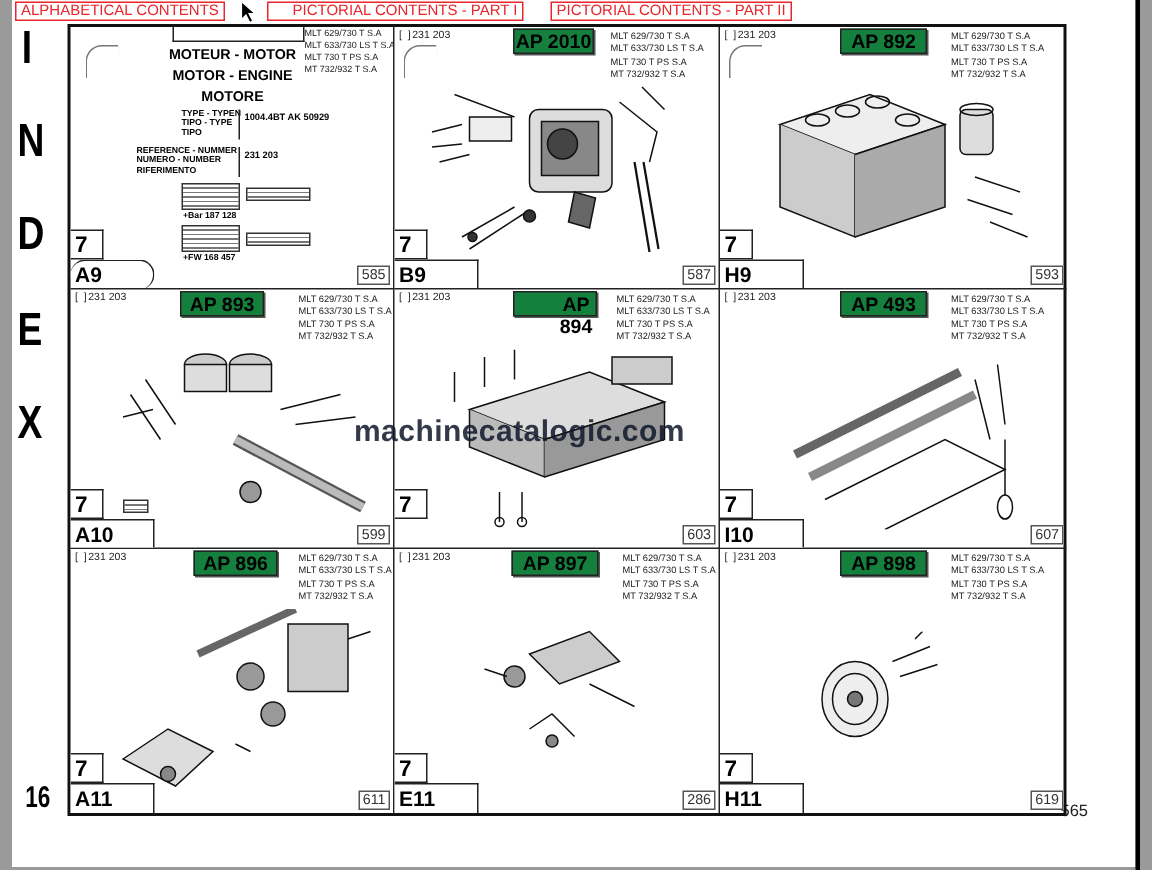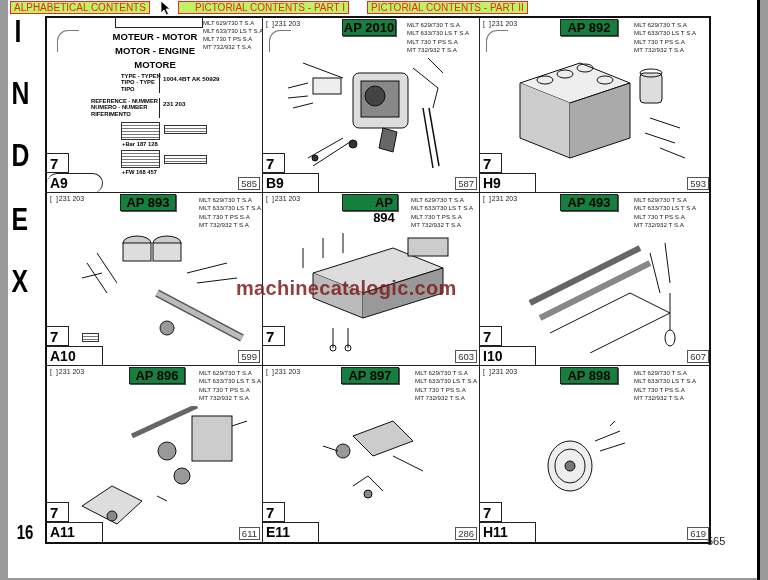--- a/index.html
+++ b/index.html
@@ -1,19 +1,19 @@
 <!DOCTYPE html>
 <html><head>
 <meta charset="utf-8">
 <style>
   * { box-sizing: border-box; margin: 0; padding: 0; }
   html, body { width: 768px; height: 580px; overflow: hidden; background: #9a9a9a; font-family: "Liberation Sans", sans-serif; }
   #page { position: absolute; left: 8px; top: 0; width: 749px; height: 578px; background: #fff; }
   #page-border { position: absolute; left: 757px; top: 0; width: 3px; height: 580px; background: #000; }
-  .navlink { position: absolute; top: 1px; height: 13px; border: 1px solid #e8262b; color: #e8262b; font-size: 10px; line-height: 11px; padding: 0 3px; white-space: nowrap; background: #bef264; cursor: pointer; }
+  .navlink { position: absolute; top: 1px; height: 13px; border: 1px solid #e8262b; color: #e8262b; font-size: 10px; line-height: 11px; padding: 0 3px; white-space: nowrap; background: #ffffff; cursor: pointer; }
   #cursor { position: absolute; left: 160px; top: 0px; width: 14px; height: 16px; }
   .index-letter { position: absolute; left: 10px; width: 16px; font-size: 31px; font-weight: bold; color: #000; text-align: center; font-family: "Liberation Sans", sans-serif; transform: scaleX(0.8); line-height: 32px; }
   #page-side-num { position: absolute; left: 14px; top: 521px; font-size: 20px; font-weight: bold; transform: scaleX(0.75); }
   #page-num { position: absolute; left: 707px; top: 535px; font-size: 11px; color: #222; }
   #grid { position: absolute; left: 45px; top: 16px; width: 666px; height: 528px; border: 2px solid #111; }
   .cell { position: absolute; border-right: 1px solid #222; border-bottom: 1px solid #222; overflow: hidden; }
   .ref-tag { position: absolute; left: 3px; top: 2px; font-size: 7px; color: #222; }
   .ref-tag .bracket { letter-spacing: 1px; }
   .ap-title { position: absolute; top: 1px; height: 17px; border: 1px solid #222; font-weight: bold; font-size: 13px; line-height: 15px; text-align: center; background: #15803d; box-shadow: 1px 1px 0 #555; }
   .models { position: absolute; top: 3px; font-size: 6.2px; line-height: 8.3px; color: #222; white-space: nowrap; }
@@ -21,21 +21,21 @@
   .section-code { position: absolute; left: 0; width: 56px; height: 20px; border: 1px solid #222; border-left: none; border-bottom: none; font-size: 14px; font-weight: bold; line-height: 19px; padding-left: 3px; background: #fff; cursor: pointer; }
   .page-ref { position: absolute; right: 2px; bottom: 2px; height: 13px; border: 1px solid #555; font-size: 9.5px; line-height: 11px; padding: 0 2px; color: #333; background: #fff; cursor: pointer; }
   .drawing { position: absolute; }
   .arc { position: absolute; width: 22px; height: 22px; border-top: 1px solid #777; border-left: 1px solid #777; border-radius: 50% 0 0 0; }
   
   .cover-head { position: absolute; left: 68px; top: 0; width: 88px; height: 10px; border: 1px solid #222; border-top: none; }
   .cover-title { position: absolute; left: 58px; width: 100px; text-align: center; font-weight: bold; font-size: 9.5px; }
   .cover-label { position: absolute; font-size: 5.8px; font-weight: bold; line-height: 6.4px; }
   .cover-val { position: absolute; font-size: 6.2px; font-weight: bold; border-left: 1px solid #222; padding-left: 3px; }
   .mini-box { position: absolute; border: 1px solid #333; background: repeating-linear-gradient(#fff 0 2px, #777 2px 3px); }
-  #watermark { position: absolute; left: 236px; top: 277px; font-size: 20px; font-weight: bold; color: #7f1d1d; opacity: 0.85; letter-spacing: 0.3px; white-space: nowrap; pointer-events: none; }
+  #watermark { position: absolute; left: 236px; top: 277px; font-size: 20px; font-weight: bold; color: #0f172a; opacity: 0.85; letter-spacing: 0.3px; white-space: nowrap; pointer-events: none; }
 </style>
 </head>
 <body>
 
 <div id="page"></div>
 <div id="page-border"></div>
 
 <div class="navlink" style="left:10px;">ALPHABETICAL CONTENTS</div>
 <div class="navlink" style="left:178px;padding-left:16px;">PICTORIAL CONTENTS - PART I</div>
 <div class="navlink" style="left:367px;">PICTORIAL CONTENTS - PART II</div>

